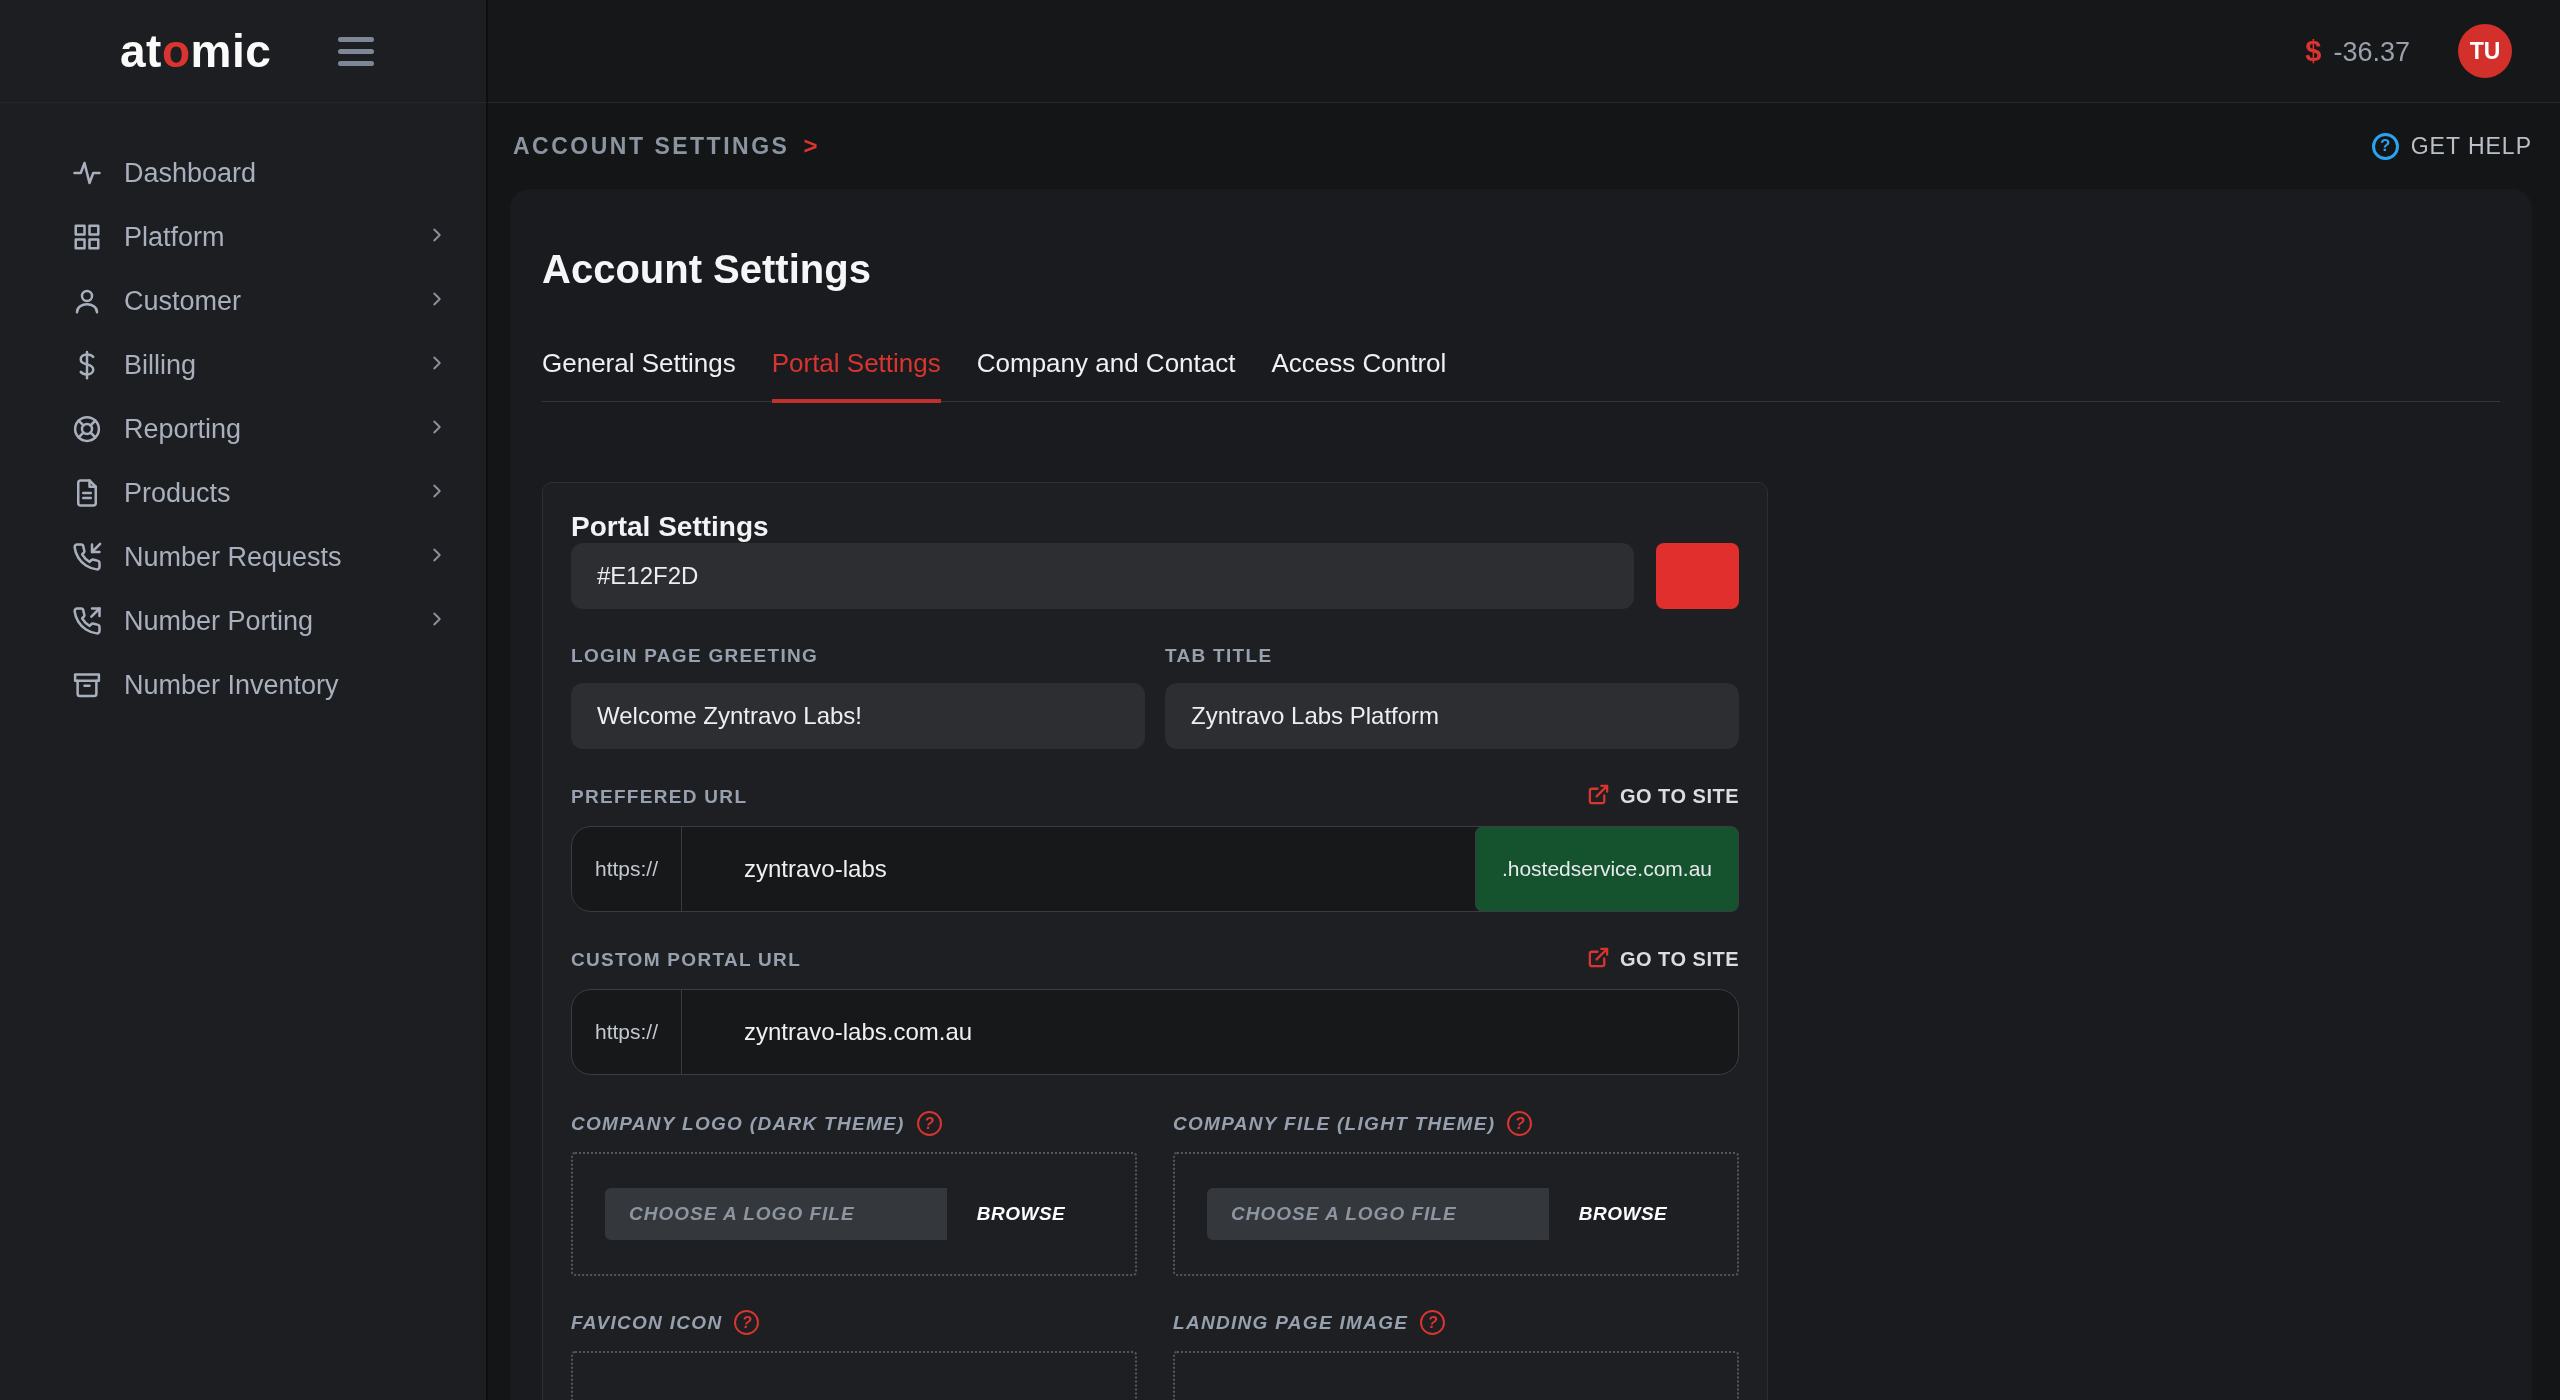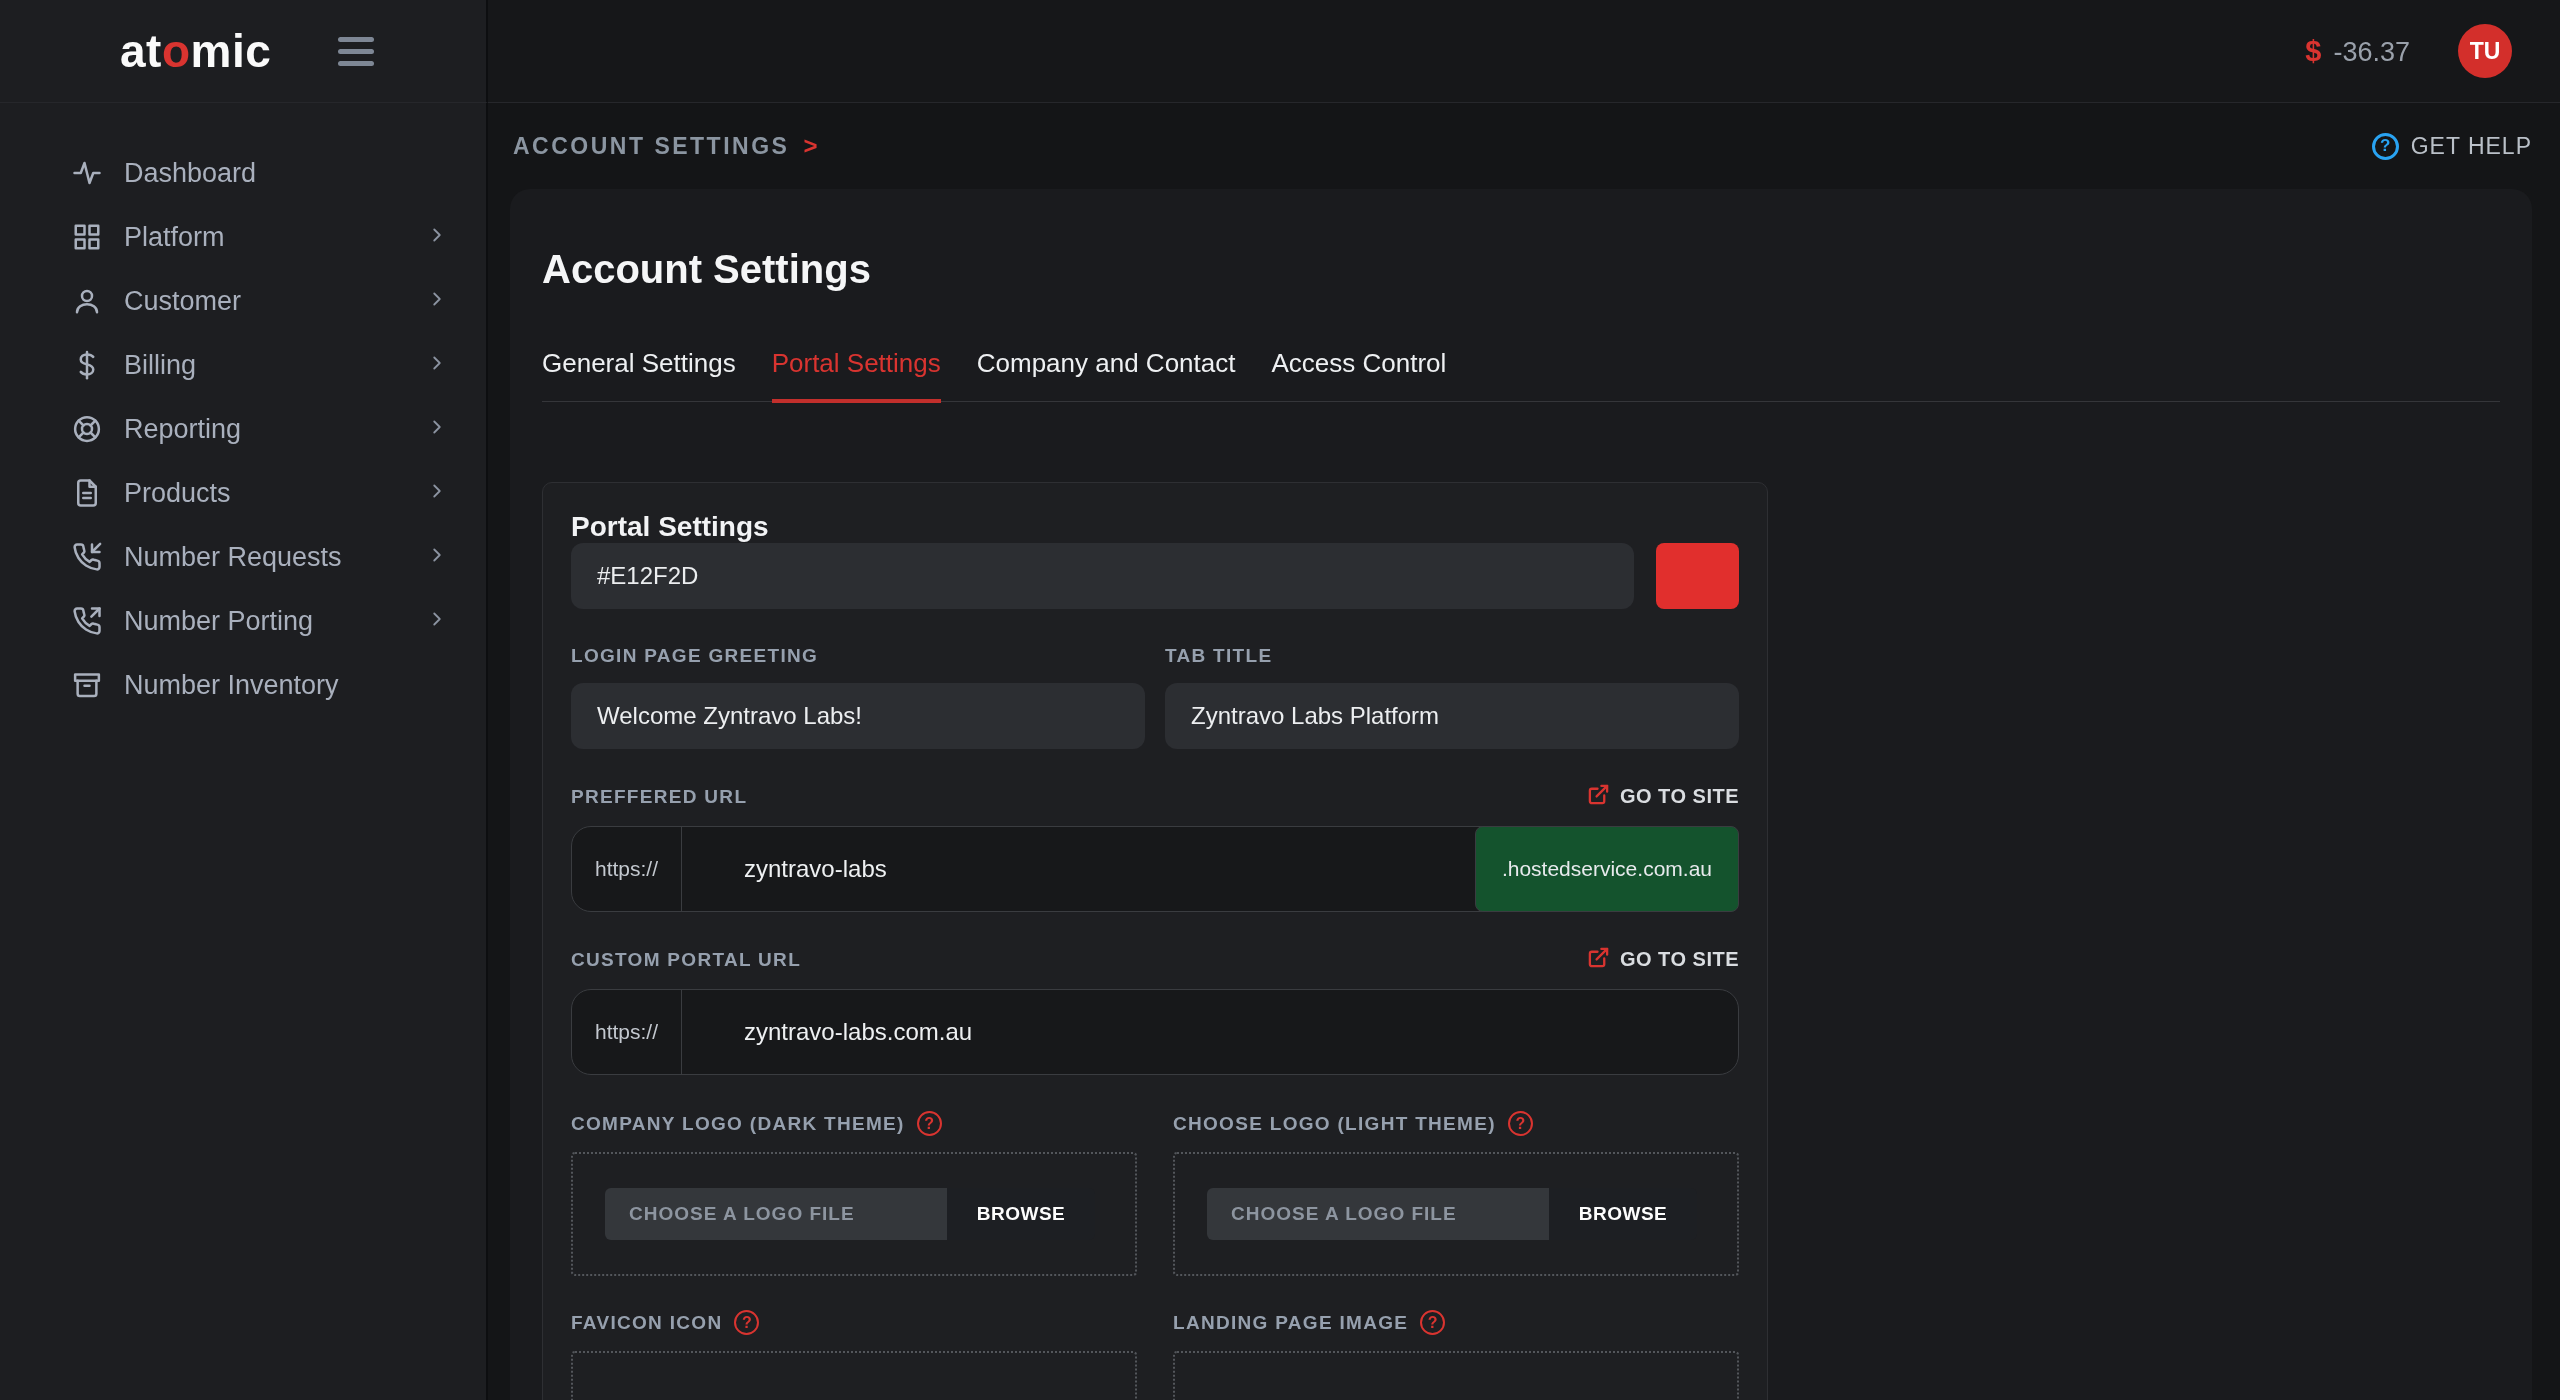--- a/index.html
+++ b/index.html
@@ -107,21 +107,21 @@
   }
   .url-input {
     flex:1 1 auto; min-width:0; background:transparent; border:none; outline:none; color:#eef0f2;
     font-size:24px; padding:0 26px; font-family:inherit;
   }
   .url-suffix {
     flex:0 0 auto; border:1px solid #3a3c40; border-radius:8px; margin:-1px; background:#14532d;
     display:flex; align-items:center; padding:0 26px; color:#e8eaed; font-size:21px;
   }
 
-  .upload-grid { display:grid; grid-template-columns:1fr 1fr; gap:36px; margin-top:36px; }
+  .upload-grid { display:grid; grid-template-columns:1fr 1fr; gap:36px; margin-top:36px;font-style:italic; }
   .upload-label { display:flex; align-items:center; margin-bottom:16px; }
   .upload-box {
     height:124px; border:2px dotted #53565b; border-radius:4px;
     display:flex; align-items:center; padding:0 40px 0 32px;
   }
   .file-ctl { flex:1; height:52px; display:flex; border-radius:6px; overflow:hidden; cursor:pointer; }
   .file-ph {
     flex:1; background:#34373b; display:flex; align-items:center; padding-left:24px;
     color:#8d95a0; font-size:19px; font-weight:600; letter-spacing:1px;
   }
@@ -350,21 +350,21 @@
             </div>
             <div class="upload-box">
               <div class="file-ctl">
                 <div class="file-ph">CHOOSE A LOGO FILE</div>
                 <div class="file-btn">BROWSE</div>
               </div>
             </div>
           </div>
           <div>
             <div class="upload-label">
-              <span class="flabel">CHOOSE LOGO (LIGHT THEME)</span>
+              <span class="flabel">COMPANY FILE (LIGHT THEME)</span>
               <span class="qmark">?</span>
             </div>
             <div class="upload-box">
               <div class="file-ctl">
                 <div class="file-ph">CHOOSE A LOGO FILE</div>
                 <div class="file-btn">BROWSE</div>
               </div>
             </div>
           </div>
         </div>

